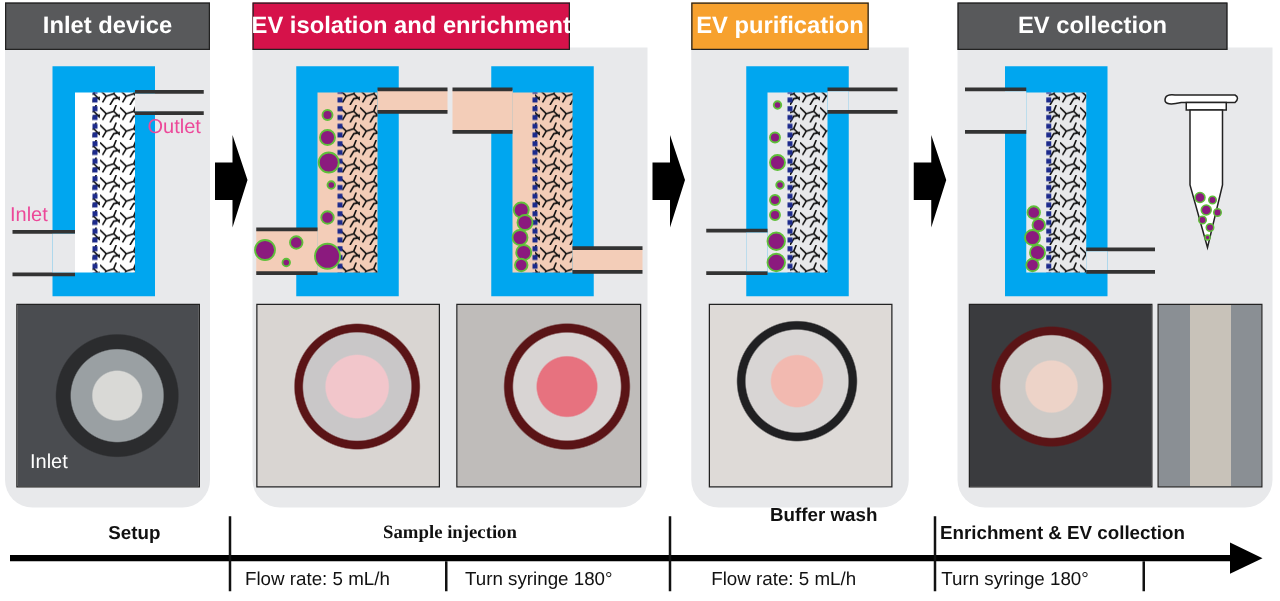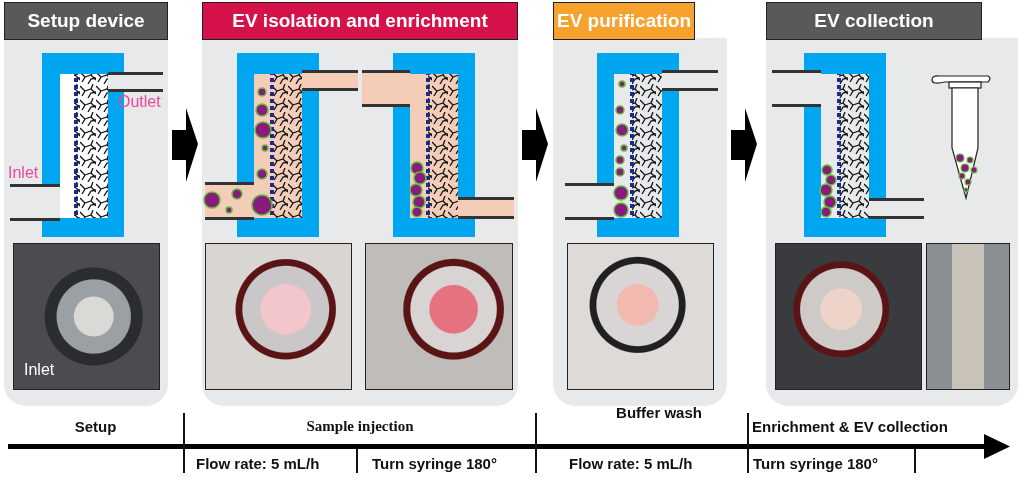--- a/index.html
+++ b/index.html
@@ -1,34 +1,34 @@
 <!DOCTYPE html>
 <html><head>
 <meta charset="utf-8">
 <style>
   html,body{margin:0;padding:0;background:#ffffff;}
   body{width:1024px;height:481px;position:relative;overflow:hidden;font-family:"Liberation Sans",sans-serif;}
   .panel{position:absolute;background:#e8e9eb;border-radius:0 0 22px 22px;}
   .hdr{position:absolute;height:38px;border:1px solid #222;box-sizing:border-box;color:#fff;font-weight:bold;font-size:19px;display:flex;align-items:center;justify-content:center;white-space:nowrap;}
   .photo{position:absolute;border:1px solid #222;box-sizing:border-box;overflow:hidden;}
   .phase-label{position:absolute;font-weight:bold;font-size:15px;color:#111;white-space:nowrap;text-align:center;}
-  .sub-label{position:absolute;font-weight:bold;font-size:15px;color:#111;white-space:nowrap;}
+  .sub-label{position:absolute;font-weight:normal;font-size:15px;color:#111;white-space:nowrap;}
   .tick{position:absolute;width:2px;background:#111;}
   .ann{position:absolute;font-size:16px;color:#ec4899;}
 </style>
 </head>
 <body>
 
 <div class="panel" style="left:4px;top:38px;width:164px;height:368px;"></div>
 <div class="panel" style="left:202px;top:38px;width:316px;height:368px;"></div>
 <div class="panel" style="left:553px;top:38px;width:174px;height:368px;"></div>
 <div class="panel" style="left:766px;top:38px;width:252px;height:368px;"></div>
 
-<div class="hdr" style="left:4px;top:2px;width:164px;background:#58595b;">Setup device</div>
-<div class="hdr" style="left:202px;top:2px;width:316px;background:#d6124a;">EV isolation and enrichment</div>
+<div class="hdr" style="left:4px;top:2px;width:164px;background:#58595b;">Inlet device</div>
+<div class="hdr" style="left:202px;top:2px;width:254px;background:#d6124a;">EV isolation and enrichment</div>
 <div class="hdr" style="left:553px;top:2px;width:142px;background:#f7a12e;">EV purification</div>
 <div class="hdr" style="left:766px;top:2px;width:216px;background:#58595b;">EV collection</div>
 
 <svg width="1024" height="481" style="position:absolute;left:0;top:0;" xmlns="http://www.w3.org/2000/svg">
   <defs>
     <pattern id="mesh" width="16" height="14" patternUnits="userSpaceOnUse">
       <path d="M0 2 L5 7 L2 12 M5 7 L11 5 L16 10 M11 5 L13 0 M8 14 L11 9 L16 8" stroke="#111" stroke-width="1.3" fill="none"></path>
     </pattern>
     <pattern id="dots" width="4" height="7" patternUnits="userSpaceOnUse">
       <rect x="0" y="1" width="4" height="4" fill="#1c2a8c"></rect>
@@ -170,21 +170,21 @@
 
 <div class="photo" style="left:13px;top:243px;width:147px;height:147px;background:radial-gradient(circle at 55% 50%,#d9d9d6 0 18%,#9aa0a3 19% 34%,#2b2c2e 35% 45%,#4a4c50 46%);">
   <span style="position:absolute;left:10px;bottom:10px;color:#fff;font-size:16px;">Inlet</span>
 </div>
 <div class="photo" style="left:205px;top:243px;width:147px;height:147px;background:radial-gradient(circle at 55% 45%,#f2c6cb 0 22%,#c9c7c8 23% 38%,#5a1416 39% 44%,#d9d5d2 45%);"></div>
 <div class="photo" style="left:365px;top:243px;width:148px;height:147px;background:radial-gradient(circle at 60% 45%,#e7727f 0 20%,#d8d4d3 21% 36%,#5a1416 37% 42%,#bfbcba 43%);"></div>
 <div class="photo" style="left:567px;top:243px;width:147px;height:147px;background:radial-gradient(circle at 48% 42%,#f2b9b0 0 18%,#d8d5d4 19% 36%,#202022 37% 42%,#dedad7 43%);"></div>
 <div class="photo" style="left:775px;top:243px;width:147px;height:147px;background:radial-gradient(circle at 45% 45%,#edd3c8 0 18%,#cdcac7 19% 36%,#5a1416 37% 42%,#3a3b3e 43%);"></div>
 <div class="photo" style="left:926px;top:243px;width:84px;height:147px;background:linear-gradient(90deg,#8a8f94 0 30%,#c8c2b9 30% 70%,#8a8f94 70%);"></div>
 
-<div class="phase-label" style="left:8px;top:418px;width:175px;">Setup</div>
+<div class="phase-label" style="left:20px;top:418px;width:175px;">Setup</div>
 <div class="tick" style="left:183px;top:413px;height:60px;"></div>
 <div class="phase-label" style="left:185px;top:418px;width:350px;font-family:Liberation Serif, serif;">Sample injection</div>
 <div class="tick" style="left:535px;top:413px;height:60px;"></div>
 <div class="phase-label" style="left:537px;top:404px;width:244px;">Buffer wash</div>
 <div class="tick" style="left:747px;top:413px;height:60px;"></div>
 <div class="phase-label" style="left:752px;top:418px;text-align:right;">Enrichment &amp; EV collection</div>
 
 <div class="sub-label" style="left:196px;top:455px;">Flow rate: 5 mL/h</div>
 <div class="tick" style="left:356px;top:449px;height:24px;"></div>
 <div class="sub-label" style="left:372px;top:455px;">Turn syringe 180°</div>

